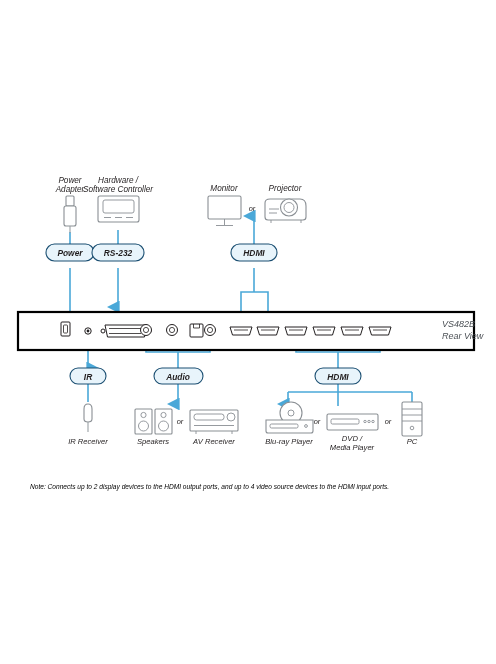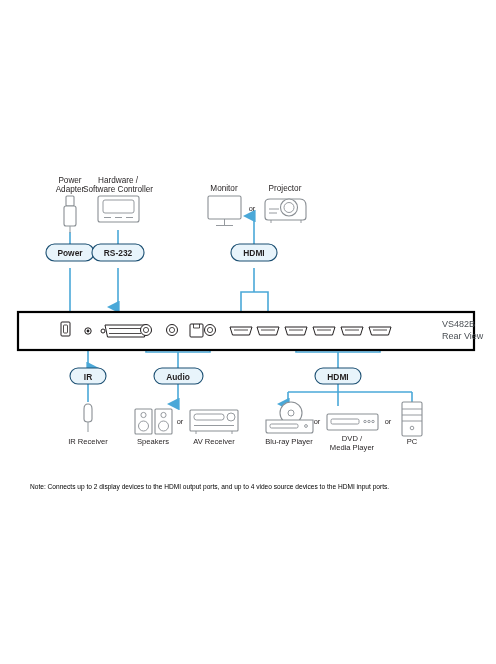--- a/index.html
+++ b/index.html
@@ -1,21 +1,21 @@
 <!DOCTYPE html>
 <html><head>
 <meta charset="utf-8">
 <style>
   html,body{margin:0;padding:0;}
   body{
     width:496px;height:664px;background:#ffffff;
     font-family:"Liberation Sans", sans-serif;
     color:#231f20;overflow:hidden;position:relative;
   }
-  #stage{position:absolute;left:0;top:0;width:496px;height:636px;}
+  #stage{position:absolute;left:0;top:0;width:496px;height:636px;font-style:italic;}
   svg#diagram{position:absolute;left:0;top:0;width:496px;height:664px;display:block;}
   .lbl{font-family:"Liberation Sans", sans-serif;fill:#231f20;}
   .t9{font-size:8.2px;}
   .t8{font-size:7.6px;}
   .note{font-size:6.6px;}
   .dev-stroke{fill:#ffffff;stroke:#8a8f94;stroke-width:1.1;}
   .dev-stroke-thin{fill:none;stroke:#8a8f94;stroke-width:0.9;}
   .wire{stroke:#4aa8d8;stroke-width:1.6;fill:none;}
   .wire-thin{stroke:#9aa0a5;stroke-width:1.1;fill:none;}
   .pill{fill:#e8f4fb;stroke:#1b4f72;stroke-width:1.1;}

